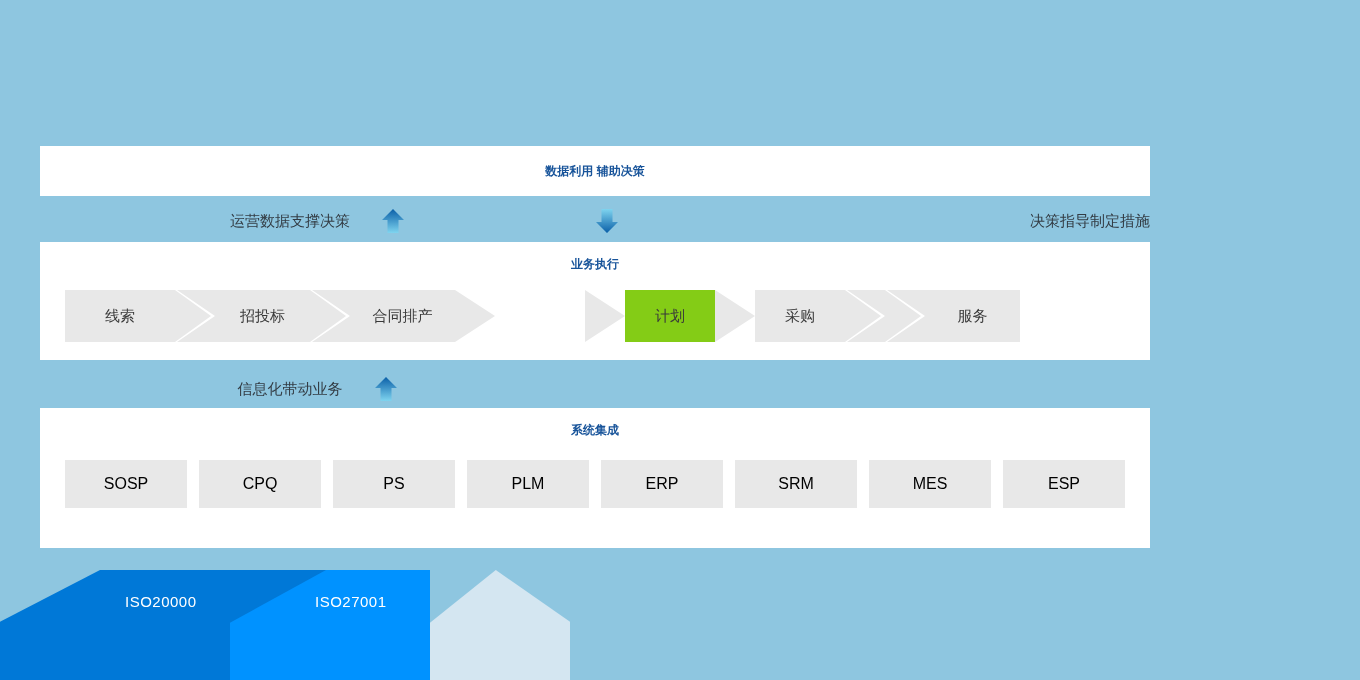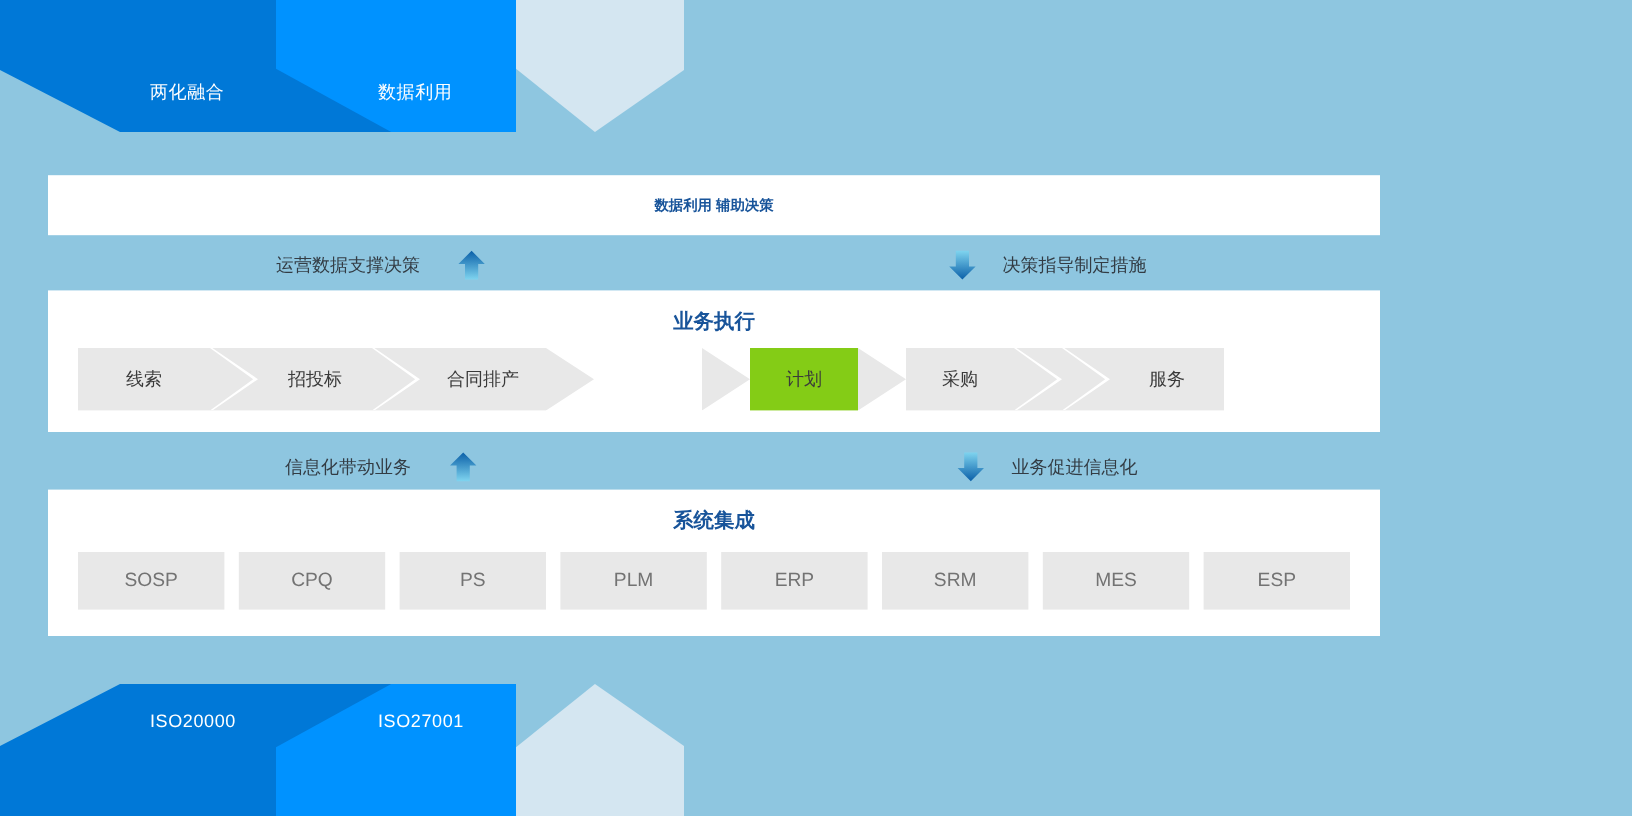--- a/index.html
+++ b/index.html
@@ -39,40 +39,40 @@
   .lab-1 { left: 125px; }
   .lab-2 { left: 315px; }
 
   
   .panel {
     position: absolute; left: 40px; width: 1110px;
     background: #ffffff;
   }
   #panel-title { top: 146px; height: 50px; }
   #panel-biz   { top: 242px; height: 118px; }
-  #panel-sys   { top: 408px; height: 122px; }
+  #panel-sys   { top: 408px; height: 140px; }
 
   .panel-heading {
-    color: #18549a; font-weight: bold; font-size: 17px;
+    color: #18549a; font-weight: bold; font-size: 12px;
     text-align: center; width: 100%;
   }
   #panel-title .panel-heading { line-height: 50px; font-size: 12px; }
   .sub-heading { position: absolute; top: 14px; left: 0; }
 
   
   .connector {
     position: absolute; left: 40px; width: 1110px; height: 42px;
     display: flex; align-items: center;
   }
   #connector-top { top: 200px; }
   #connector-mid { top: 368px; }
 
   .conn-half { display: flex; align-items: center; width: 50%; }
   .conn-left  { justify-content: center; }
-  .conn-right { justify-content: center; }
+  .conn-right { justify-content: space-between; }
 
   .conn-text { font-size: 15px; color: #333c44; white-space: nowrap; }
   .conn-left .conn-text { margin-right: 31px; }
   .conn-right .conn-text { margin-left: 22px; }
 
   .arrow-glyph { width: 24px; height: 26px; display: block; }
 
   
   .chev-row {
     position: absolute; top: 48px; left: 0; right: 0;
@@ -112,35 +112,28 @@
   }
 
   
   #sys-row {
     position: absolute; top: 52px; left: 25px; right: 25px;
     height: 48px; display: flex; gap: 12px;
   }
   .sys-box {
     flex: 1 1 0; background: #e8e8e8;
     display: flex; align-items: center; justify-content: center;
-    font-size: 16px; color: #737373;
+    font-size: 16px; color: #000000;
   }
 </style>
 </head>
 <body>
 
 <div id="stage">
 
-  <div class="ribbon ribbon-top">
-    <div class="rib-shape rib-a"></div>
-    <div class="rib-shape rib-b"></div>
-    <div class="rib-shape rib-c"></div>
-    <div class="rib-label lab-1">两化融合</div>
-    <div class="rib-label lab-2">数据利用</div>
-  </div>
 
   <div class="panel" id="panel-title">
     <div class="panel-heading">数据利用 辅助决策</div>
   </div>
 
   <div class="connector" id="connector-top">
     <div class="conn-half conn-left">
       <span class="conn-text">运营数据支撑决策</span>
       <span>
         <svg class="arrow-glyph" viewBox="0 0 24 26">
@@ -217,34 +210,20 @@
           <defs>
             <linearGradient id="gUp2" x1="0" y1="1" x2="0" y2="0">
               <stop offset="0" stop-color="#7fd4ef"></stop>
               <stop offset="1" stop-color="#0a5fa8"></stop>
             </linearGradient>
           </defs>
           <path d="M12 1 L23 12 L17.5 12 L17.5 25 L6.5 25 L6.5 12 L1 12 Z" fill="url(#gUp2)"></path>
         </svg>
       </span>
     </div>
-    <div class="conn-half conn-right">
-      <span>
-        <svg class="arrow-glyph" viewBox="0 0 24 26">
-          <defs>
-            <linearGradient id="gDn2" x1="0" y1="0" x2="0" y2="1">
-              <stop offset="0" stop-color="#7fd4ef"></stop>
-              <stop offset="1" stop-color="#0a5fa8"></stop>
-            </linearGradient>
-          </defs>
-          <path d="M12 25 L23 14 L17.5 14 L17.5 1 L6.5 1 L6.5 14 L1 14 Z" fill="url(#gDn2)"></path>
-        </svg>
-      </span>
-      <span class="conn-text">业务促进信息化</span>
-    </div>
   </div>
 
   <div class="panel" id="panel-sys">
     <div class="panel-heading sub-heading">系统集成</div>
     <div id="sys-row">
       <div class="sys-box">
           <span>SOSP</span>
         </div>
       <div class="sys-box">
           <span>CPQ</span>

